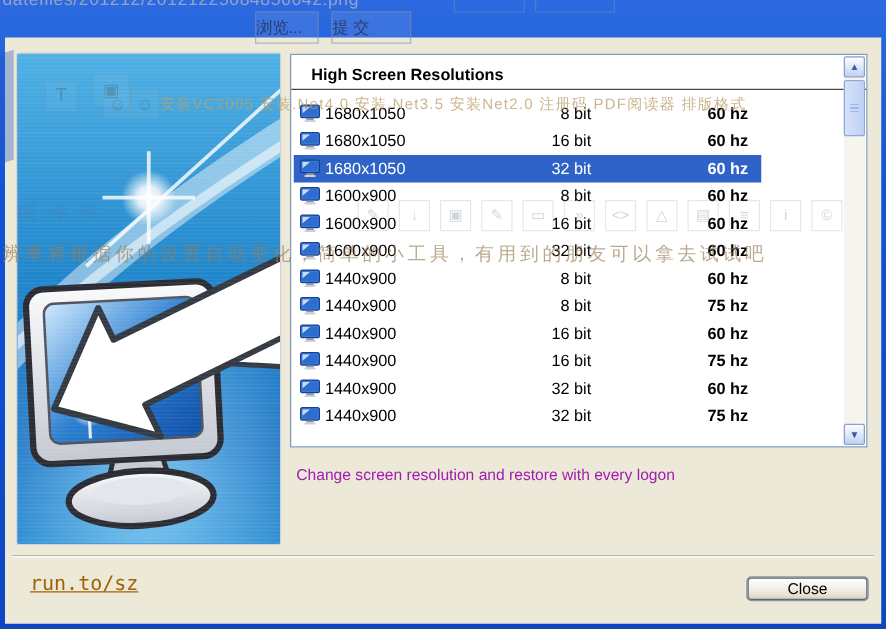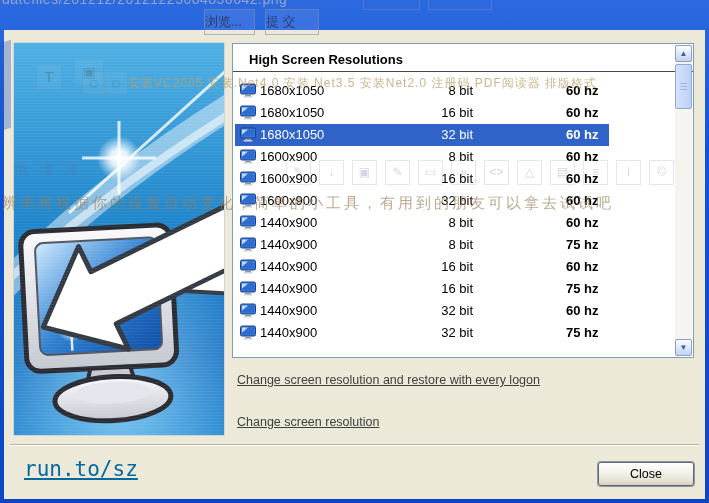--- a/index.html
+++ b/index.html
@@ -37,38 +37,38 @@
   
   .sb{position:absolute;top:1px;right:1px;bottom:1px;width:17px;background:#f5f4ef;}
   .sb-btn{position:absolute;left:0;width:17px;height:17px;box-sizing:border-box;border:1px solid #8aa0c8;border-radius:2px;
     background:linear-gradient(#fdfdfd,#dbe6f9 55%,#bed2f3);color:#3c5aa0;font-size:8px;line-height:15px;text-align:center;cursor:pointer;}
   .sb-up{top:0;} .sb-down{bottom:0;}
   .sb-thumb{position:absolute;left:0;top:19px;width:17px;height:45px;box-sizing:border-box;border:1px solid #90a8d8;border-radius:2px;
     background:linear-gradient(90deg,#d6e1fa,#bdd1f5);cursor:pointer;}
   .sb-thumb::after{content:"";position:absolute;left:4px;right:4px;top:18px;height:8px;
     background:repeating-linear-gradient(180deg,#9db8e4 0 1px,transparent 1px 3px);}
   
-  .xp-link{position:absolute;font-size:12.5px;color:#404040;text-decoration:underline;cursor:pointer;}
+  .xp-link{position:absolute;font-size:12.5px;color:#a21caf;cursor:pointer;}
   .link-restore{left:233px;top:343px;}
   .link-change{left:233px;top:385px;}
   .divider{position:absolute;left:6px;top:414px;width:689px;height:0;border-top:1px solid #b9b4a2;border-bottom:1px solid #ffffff;}
   .site-link{position:absolute;left:20px;top:427px;font-family:"DejaVu Sans Mono","Liberation Mono",monospace;
-    font-size:21px;color:#0369a1;text-decoration:underline;cursor:pointer;}
-  .close-button{position:absolute;left:594px;top:432px;width:96px;height:24px;box-sizing:border-box;
+    font-size:16px;color:#a16207;text-decoration:underline;cursor:pointer;}
+  .close-button{position:absolute;left:594px;top:432px;width:96px;height:18px;box-sizing:border-box;
     border:1px solid #5f6a78;border-radius:3px;box-shadow:0 0 0 1px #8b95a2;
     background:linear-gradient(#ffffff,#f3f1e9 45%,#e7e3d3 80%,#d5cfbd);
     font-family:"Liberation Sans",sans-serif;font-size:12.5px;color:#000;cursor:pointer;}
   
   .ghosts{position:absolute;inset:0;pointer-events:none;z-index:40;}
   .ghost{position:absolute;white-space:nowrap;}
   .g-filename{left:2px;top:-9px;font-size:14px;color:#a7aec6;opacity:.85;letter-spacing:.5px;}
   .g-btn{box-sizing:border-box;border:1px solid rgba(125,138,162,.55);background:rgba(225,230,240,.10);
     color:rgba(38,48,70,.78);font-size:13px;text-align:left;line-height:24px;}
   .g-browse{left:204px;top:9px;width:51px;height:26px;}
-  .g-submit{left:265px;top:9px;width:54px;height:26px;}
+  .g-submit{left:265px;top:9px;width:64px;height:26px;}
   .g-box-a{left:363px;top:-13px;width:55px;height:21px;border:1px solid rgba(140,152,176,.35);}
   .g-box-b{left:428px;top:-13px;width:62px;height:21px;border:1px solid rgba(140,152,176,.35);}
   .g-icon{box-sizing:border-box;border:1px solid rgba(120,120,120,.45);color:rgba(70,60,40,.8);
     text-align:center;opacity:.30;background:rgba(255,255,255,.15);}
   .g-install{left:128px;top:75px;font-size:12px;color:rgba(186,160,106,.9);letter-spacing:1px;opacity:.85;text-align:center;}
   .g-frag{left:14px;top:161px;font-size:15px;color:rgba(90,110,150,.8);opacity:.35;letter-spacing:10px;}
   .gbox{position:absolute;top:160px;width:25px;height:25px;box-sizing:border-box;border:1px solid rgba(128,140,158,.6);
     color:rgba(88,108,140,.85);font-size:12px;line-height:23px;text-align:center;opacity:.33;}
   .g-desc{left:2px;top:194px;font-size:15px;color:rgba(152,126,88,.78);letter-spacing:3px;opacity:.85;}
   .g-wedge{left:-3px;top:42px;width:14px;height:88px;background:rgba(35,85,195,.35);transform:skewY(-18deg);}
@@ -281,21 +281,20 @@
   </div>
         </div>
       <div class="sb">
         <div class="sb-btn sb-up">▲</div>
         <div class="sb-thumb"></div>
         <div class="sb-btn sb-down">▼</div>
       </div>
     </div>
 
     <a class="xp-link link-restore">Change screen resolution and restore with every logon</a>
-    <a class="xp-link link-change">Change screen resolution</a>
 
     <div class="divider"></div>
     <a class="site-link">run.to/sz</a>
     <button class="close-button">Close</button>
   </div>
 
   <div class="ghosts">
     <div class="ghost g-wedge"></div>
     <div class="ghost g-filename">datefiles/201212/20121225084856642.png</div>
     <div class="ghost g-btn g-browse">浏览...</div>

